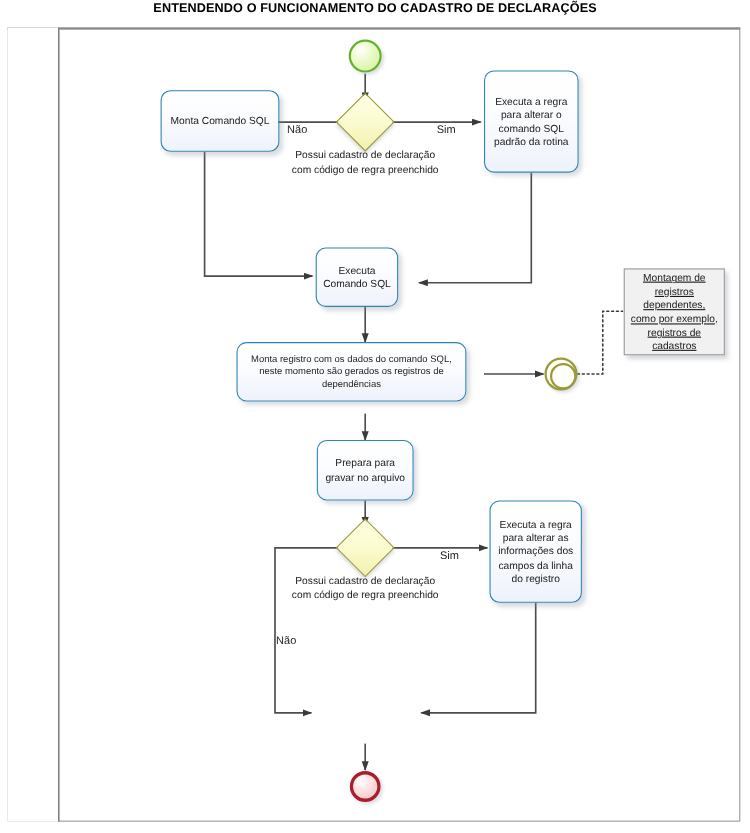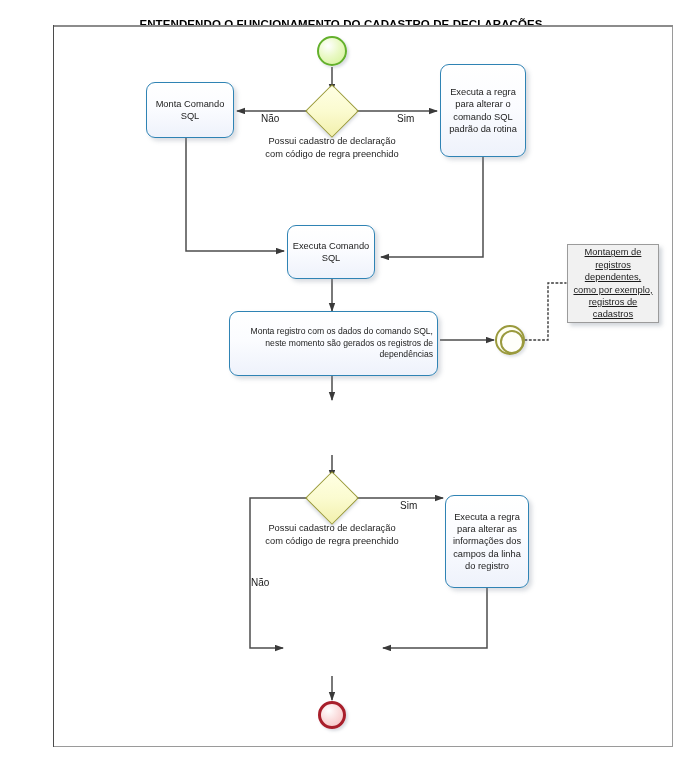--- a/index.html
+++ b/index.html
@@ -27,21 +27,20 @@
     position: absolute;
     top: 2px;
     left: 0;
     width: 682px;
     text-align: center;
     font-size: 11.5px;
     font-weight: bold;
     letter-spacing: 0.1px;
     color: #000000;
     font-family: "Liberation Sans", "DejaVu Sans", sans-serif;
-    margin-top: 16px;
   }
 
   
   .pool {
     position: absolute;
     left: 7px;
     top: 25px;
     width: 666px;
     height: 722px;
     border: 1px solid #9a9a9a;
@@ -211,48 +210,51 @@
 
     <path d="M525,340 L548,340 L548,283 L566,283" stroke="#3a3a3a" stroke-width="1.4" fill="none" stroke-dasharray="1.8,2.6" stroke-linecap="round"></path>
   </svg>
 
   <div class="node event-start" style="left:317px; top:36px;"></div>
 
   <div class="node gateway" style="left:313px; top:92px;"></div>
   <div class="node" style="left:262px; top:135px; width:140px; text-align:center;
        font-size:9.3px; line-height:12.6px; color:#1b1b1b;">Possui cadastro de declaração com código de regra preenchido</div>
 
-  <div class="node task" style="left:146px; top:82px; width:88px; height:56px;">
+  <div class="node task" style="left:146px; top:82px; width:108px; height:56px;">
     <span>Monta Comando SQL</span>
   </div>
 
   <div class="node task" style="left:440px; top:64px; width:86px; height:93px;">
     <span>Executa a regra para alterar o comando SQL padrão da rotina</span>
   </div>
 
-  <div class="node task" style="left:287px; top:225px; width:88px; height:54px;">
+  <div class="node task" style="left:287px; top:225px; width:75px; height:54px;">
     <span>Executa Comando SQL</span>
   </div>
 
-  <div class="node task" style="left:229px; top:311px; width:209px; height:65px; font-size:8.6px; line-height:11.6px;text-align:right;">
+  <div class="node task" style="left:215px; top:311px; width:209px; height:54px; font-size:8.6px; line-height:11.6px;">
     <span>Monta registro com os dados do comando SQL, neste momento são gerados os registros de dependências</span>
   </div>
 
   <div class="node event-intermediate" style="left:495px; top:325px;"></div>
 
   <div class="node annotation" style="left:567px; top:244px; width:92px; height:79px;text-decoration:underline;">
     <span>Montagem de registros dependentes, como por exemplo, registros de cadastros</span>
   </div>
 
+  <div class="node task" style="left:288px; top:400px; width:88px; height:55px;">
+    <span>Prepara para gravar no arquivo</span>
+  </div>
 
   <div class="node gateway" style="left:313px; top:479px;"></div>
   <div class="node" style="left:262px; top:522px; width:140px; text-align:center;
        font-size:9.3px; line-height:12.6px; color:#1b1b1b;">Possui cadastro de declaração com código de regra preenchido</div>
 
-  <div class="node task" style="left:445px; top:455px; width:84px; height:93px;margin-top:40px;">
+  <div class="node task" style="left:445px; top:455px; width:84px; height:93px;">
     <span>Executa a regra para alterar as informações dos campos da linha do registro</span>
   </div>
 
 
   <div class="node event-end" style="left:318px; top:701px;"></div>
 
   <div class="edge-label" style="left:261px; top:113px;">Não</div>
   <div class="edge-label" style="left:397px; top:113px;">Sim</div>
   <div class="edge-label" style="left:400px; top:500px;">Sim</div>
   <div class="edge-label" style="left:251px; top:577px;">Não</div>

